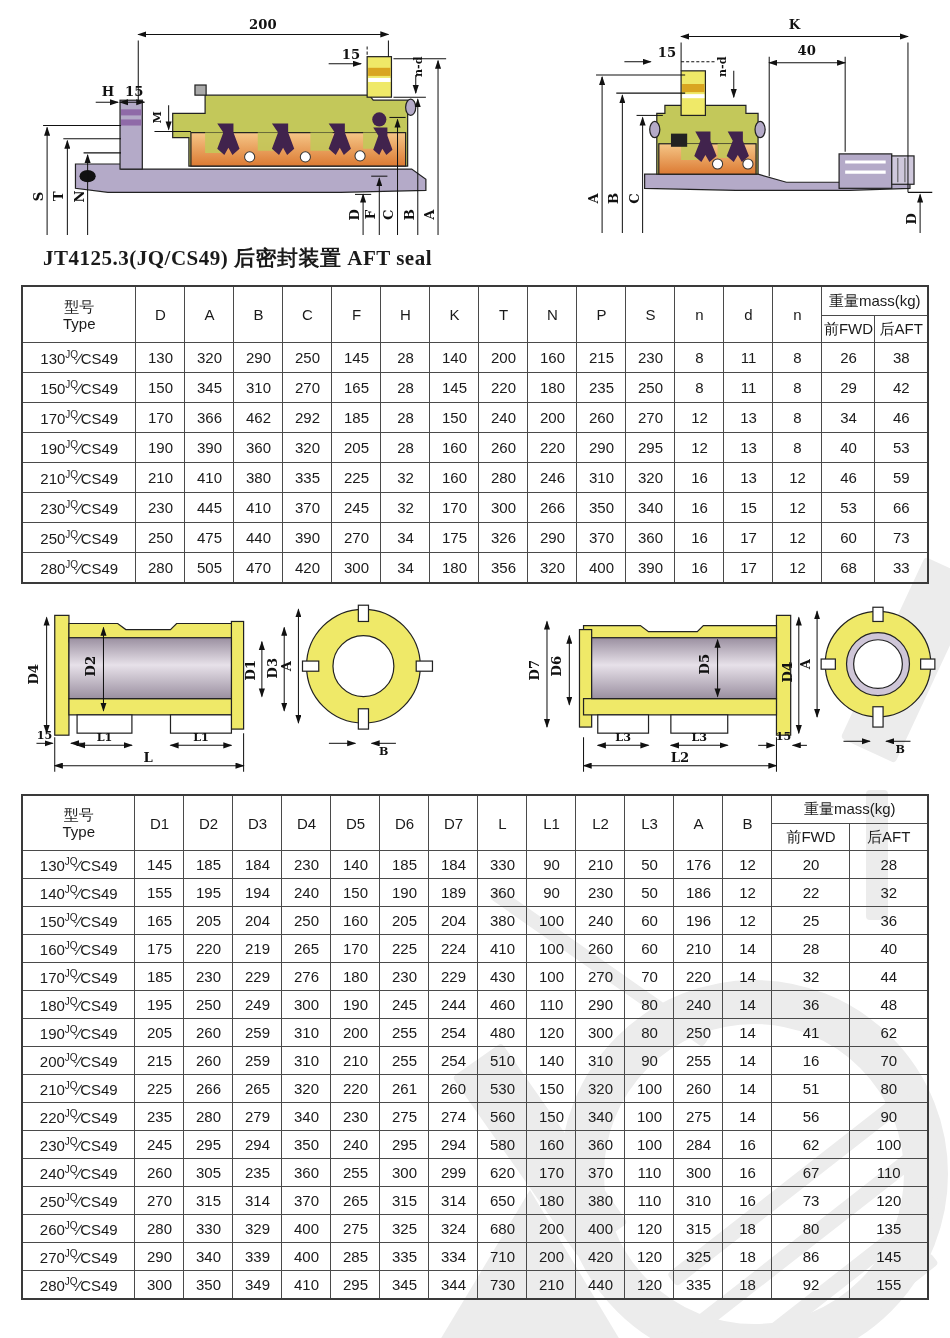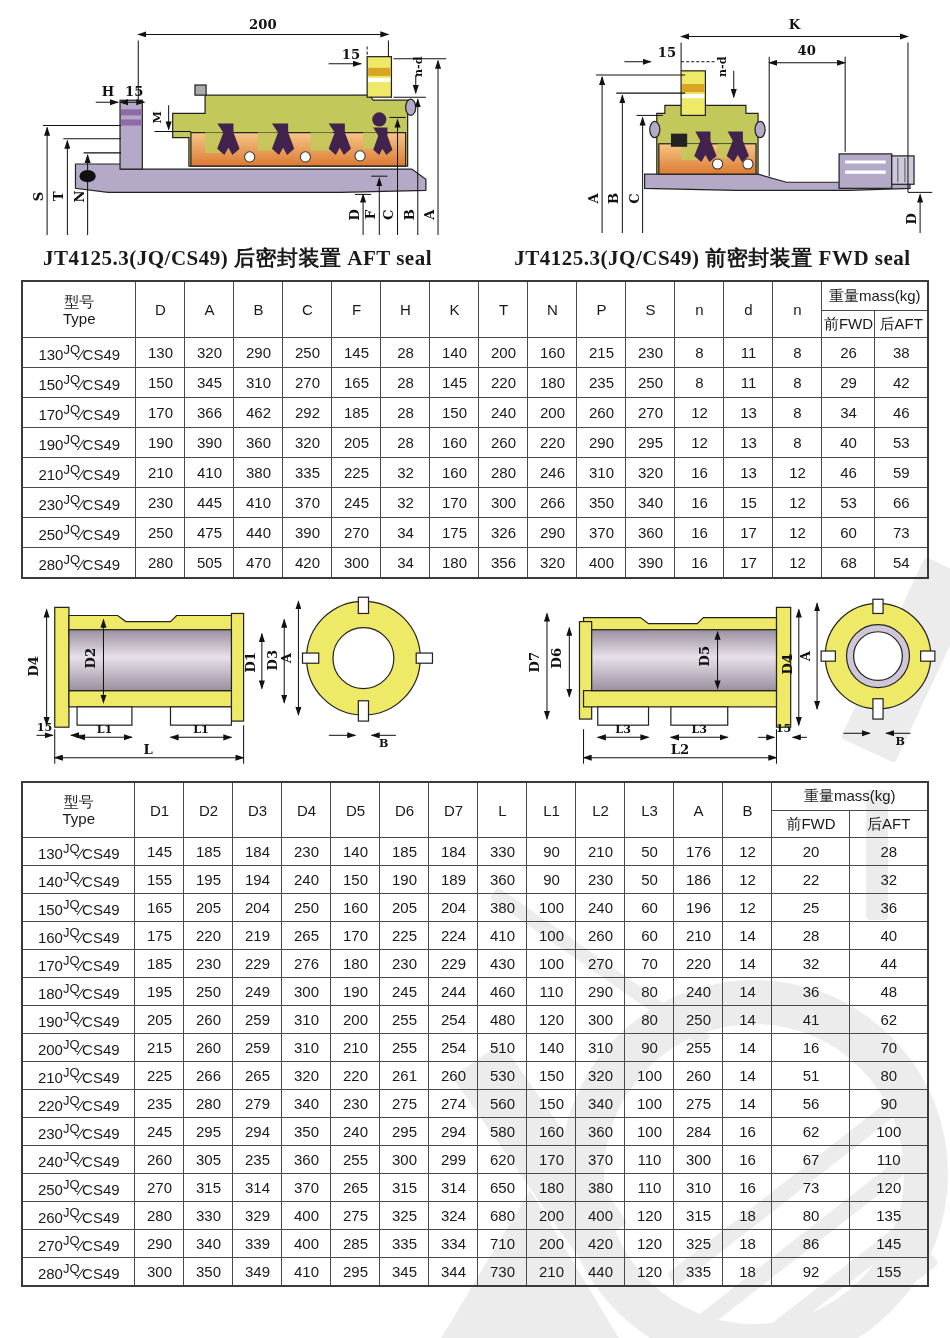--- a/index.html
+++ b/index.html
@@ -1,42 +1,42 @@
 <!DOCTYPE html>
 <html style="--olive: #c3c85a; --orange-dark: #dc7a33; --orange-light: #f5c687; --lavender: #b4aac8; --purple-band: #8f6aa8; --purple: #41234d; --yellow: #efe968; --gold: #d9a520; --cyl-edge: #9a8fa0; --cyl-mid: #e7e1e9; --wm: #ececec;"><head>
 <meta charset="utf-8">
 <style>
   html,body{margin:0;padding:0;background:#fff;}
   .page{position:relative;width:950px;height:1338px;background:#fff;overflow:hidden;
-        font-family:"Liberation Sans",sans-serif;color:#1a1a1a;}
+        font-family:"Liberation Sans",sans-serif;color:#1a1a1a;border-radius:16px;}
   .content{position:relative;z-index:1;}
   
   .wm{position:absolute;inset:0;z-index:0;}
   .wm .bar{position:absolute;background:var(--wm,#ececec);border-radius:4px;}
   .wm .ring{position:absolute;border:44px solid var(--wm,#ececec);border-radius:50%;}
   .wm .tri{position:absolute;width:0;height:0;}
   
   .diag-row{display:flex;justify-content:space-between;padding:4px 6px 0 6px;}
   .diag-row svg{display:block;}
   .cap-row{display:flex;margin:2px 0 8px 0;}
   .cap{width:50%;text-align:center;font-family:"Liberation Serif","DejaVu Serif",serif;
        font-weight:700;font-size:21px;letter-spacing:0.5px;white-space:nowrap;}
   
-  table.spec{border-collapse:collapse;table-layout:fixed;margin:0 auto;width:906px;
+  table.spec{border-collapse:collapse;table-layout:fixed;margin:13px auto;width:906px;
              background:transparent;}
   table.spec th,table.spec td{border:1px solid #4a4a4a;text-align:center;vertical-align:middle;
              font-size:15px;padding:0;background:transparent;}
   table.spec{border:2px solid #3a3a3a;}
   table.spec th{font-weight:400;}
   #seal-table td{height:29px;}
   #bearing-table td{height:27px;}
   .type-h div{line-height:17px;font-size:15px;}
   .mass-h{font-size:14.5px;}
   td.type-cell{font-size:15px;}
-  td.type-cell sup{font-size:13px;vertical-align:super;}
+  td.type-cell sup{font-size:10px;vertical-align:super;}
   
   .dim{font-family:"DejaVu Serif",serif;font-weight:700;font-size:13px;fill:#111;text-anchor:middle;}
   .dim-s{font-family:"DejaVu Serif",serif;font-weight:700;font-size:11px;fill:#111;text-anchor:middle;}
   .ln{stroke:#111;stroke-width:1;fill:none;}
   .ol{stroke:#222;stroke-width:1.2;}
 </style>
 </head>
 <body>
 
 <div class="page">
@@ -227,21 +227,20 @@
 
           <line class="ln" x1="420" y1="186" x2="444" y2="186"></line>
           <line class="ln" x1="432" y1="188" x2="432" y2="226" marker-start="url(#as)"></line>
           <text class="dim" x="428" y="212" transform="rotate(-90 428 212)">D</text>
         </g>
       </svg>
     </div>
 
     <div class="cap-row">
       <div class="cap">JT4125.3(JQ/CS49) 后密封装置 AFT seal</div>
-      <div class="cap">JT4125.3(JQ/CS49) 前密封装置 FWD seal</div>
     </div>
 
     <table class="spec" id="seal-table">
       <colgroup>
         <col style="width:114px">
         <col span="14" style="width:49px">
         <col span="2" style="width:53px">
       </colgroup>
       <thead>
         <tr>
@@ -414,21 +413,21 @@
             <td>34</td>
             <td>180</td>
             <td>356</td>
             <td>320</td>
             <td>400</td>
             <td>390</td>
             <td>16</td>
             <td>17</td>
             <td>12</td>
             <td>68</td>
-            <td>54</td>
+            <td>33</td>
           </tr>
         </tbody>
     </table>
 
     <div class="diag-row" style="margin-top:10px;">
 
       <svg width="462" height="178" viewBox="0 0 455 175">
         <g>
           <rect class="ol" x="48" y="14" width="14" height="118" fill="var(--yellow)"></rect>
           <path class="ol" fill="var(--yellow)" d="M62,22 h48 l8,6 h44 l6,-6 h64 v18 h-170 z"></path>

